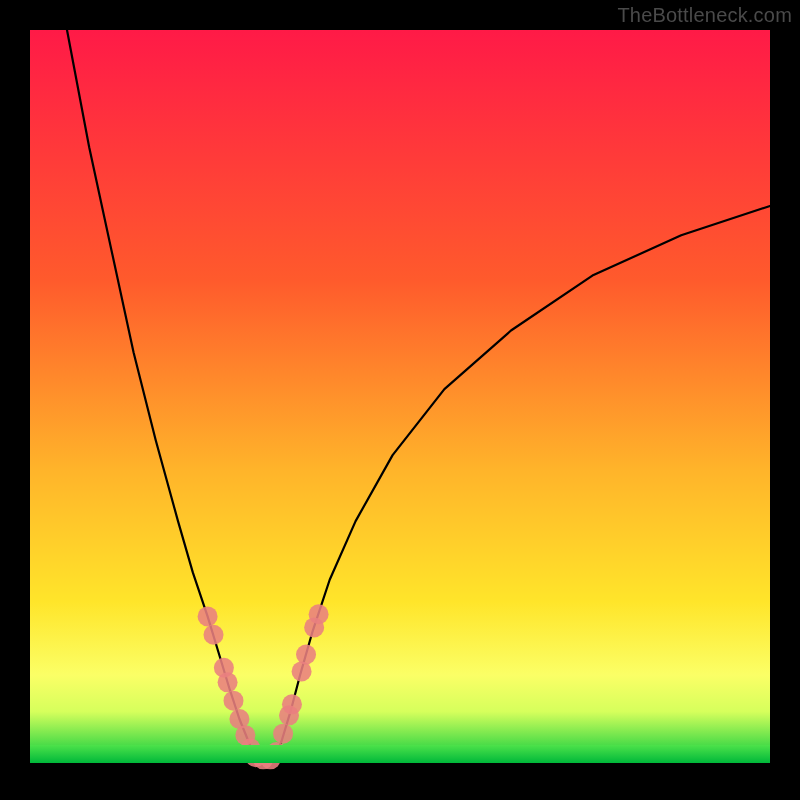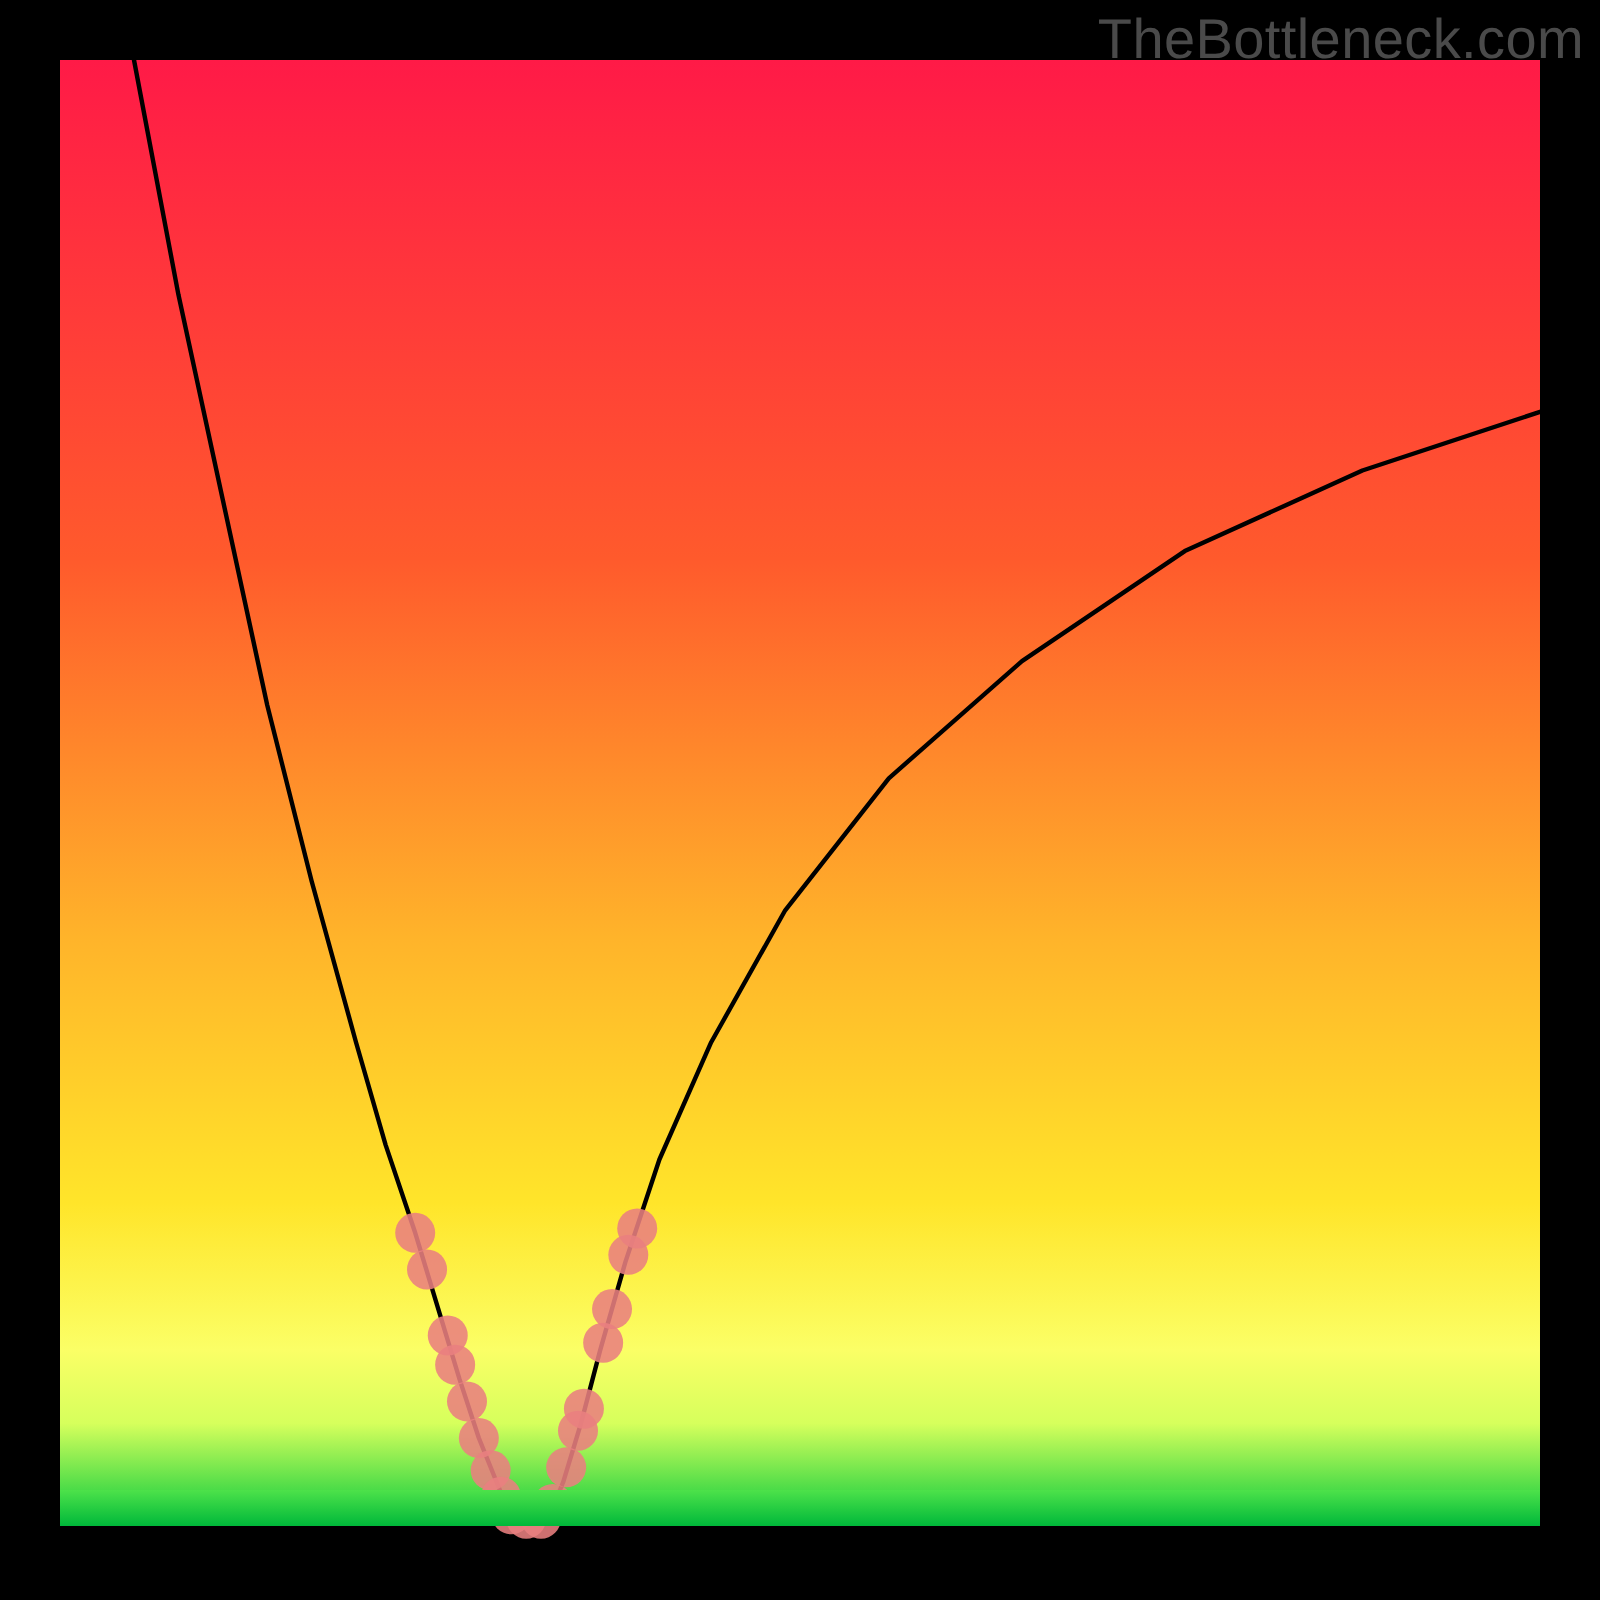--- a/index.html
+++ b/index.html
@@ -49,21 +49,21 @@
     top: 0;
     width: 100%;
     height: 100%;
     overflow: visible;
   }
   .watermark {
     position: absolute;
     top: 4px;
     right: 8px;
     color: #4a4a4a;
-    font-size: 28px;
+    font-size: 20px;
     font-weight: 500;
     letter-spacing: 0.2px;
     user-select: none;
   }
 </style>
 </head>
 <body>
 
 <div class="stage">
 

